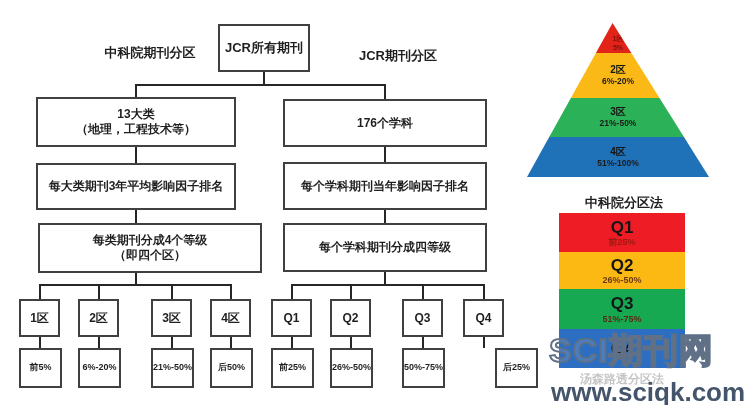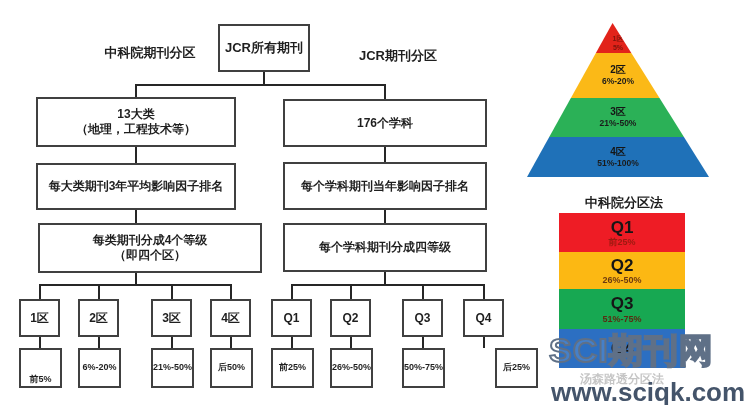--- a/index.html
+++ b/index.html
@@ -137,21 +137,21 @@
 
   <div class="ln" style="left:39px;top:337px;width:2px;height:11px;"></div>
   <div class="ln" style="left:98px;top:337px;width:2px;height:11px;"></div>
   <div class="ln" style="left:171px;top:337px;width:2px;height:11px;"></div>
   <div class="ln" style="left:230px;top:337px;width:2px;height:11px;"></div>
   <div class="ln" style="left:291px;top:337px;width:2px;height:11px;"></div>
   <div class="ln" style="left:350px;top:337px;width:2px;height:11px;"></div>
   <div class="ln" style="left:422px;top:337px;width:2px;height:11px;"></div>
   <div class="ln" style="left:483px;top:337px;width:2px;height:11px;"></div>
 
-  <div class="fbox range" style="left:19px;top:348px;width:43px;height:40px;justify-content:flex-end;">
+  <div class="fbox range" style="left:19px;top:348px;width:43px;height:40px;">
       <span>前5%</span>
     </div>
   <div class="fbox range" style="left:78px;top:348px;width:43px;height:40px;">
       <span>6%-20%</span>
     </div>
   <div class="fbox range" style="left:151px;top:348px;width:43px;height:40px;">
       <span>21%-50%</span>
     </div>
   <div class="fbox range" style="left:210px;top:348px;width:43px;height:40px;">
       <span>后50%</span>

